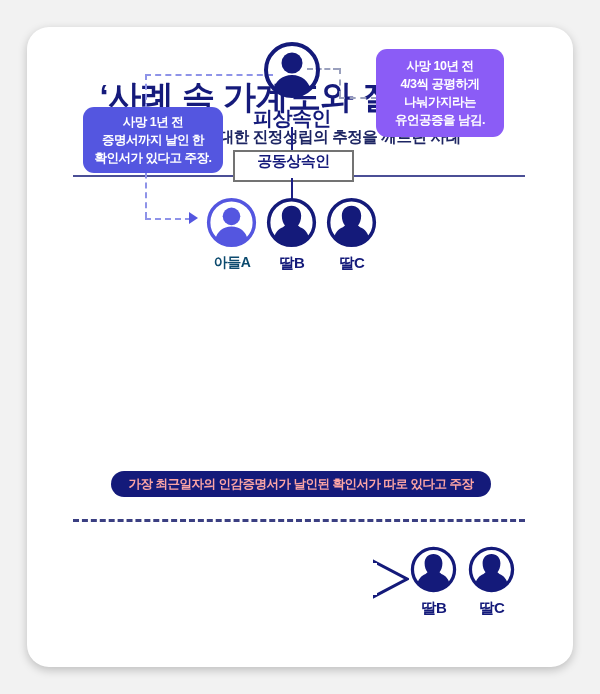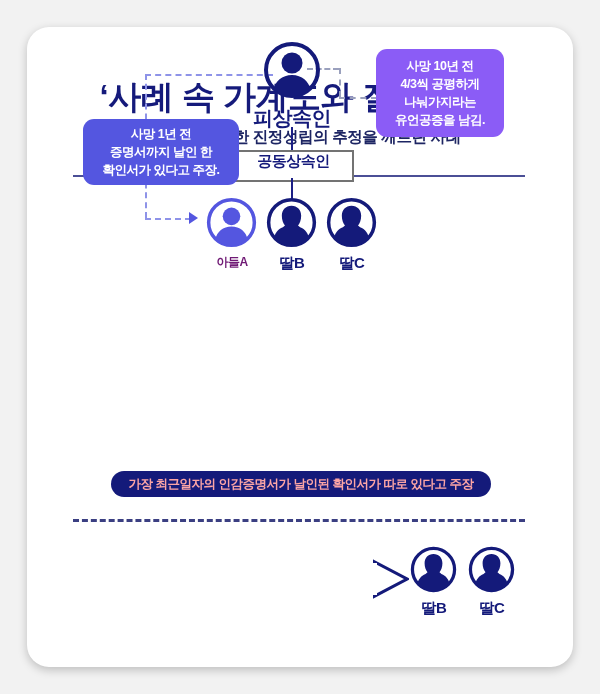--- a/index.html
+++ b/index.html
@@ -218,39 +218,39 @@
 
   <div class="vline" style="left:264px; top:151px; height:22px;"></div>
 
   <div class="avatar" style="left:179px; top:170px; width:51px; height:51px;">
     <svg width="51" height="51" viewBox="0 0 58 58">
       <circle cx="29" cy="29" r="26" fill="none" stroke="#5456e0" stroke-width="4"></circle>
       <circle cx="29" cy="22" r="10" fill="#5456e0"></circle>
       <path d="M29 33.5c-9.6 0-16.6 6.2-18.3 14.2A26 26 0 0 0 29 55a26 26 0 0 0 18.3-7.3C45.6 39.7 38.6 33.5 29 33.5z" fill="#5456e0"></path>
     </svg>
   </div>
-  <div class="node-label" style="left:165px; top:227px; width:80px; color:#701a75; font-size:12px;">아들A</div>
+  <div class="node-label" style="left:165px; top:227px; width:80px; color:#0c4a6e; font-size:14px;">아들A</div>
 
   <div class="avatar" style="left:239px; top:170px; width:51px; height:51px;">
     <svg width="51" height="51" viewBox="0 0 58 58">
       <circle cx="29" cy="29" r="26" fill="none" stroke="#141a7a" stroke-width="4"></circle>
       <path d="M29 10c-6.6 0-11 4.8-11 11.4 0 5 1.6 8.7 3.6 10.9l-2.4 2.2c-5.7 2.2-9.3 7-10.2 13.1A26 26 0 0 0 29 55a26 26 0 0 0 20-7.4c-.9-6.1-4.5-10.9-10.2-13.1l-2.4-2.2c2-2.2 3.6-5.9 3.6-10.9C40 14.8 35.6 10 29 10z" fill="#141a7a"></path>
     </svg>
   </div>
   <div class="node-label" style="left:230px; top:227px; width:70px; color:#141a7a; font-size:15px;">딸B</div>
 
   <div class="avatar" style="left:299px; top:170px; width:51px; height:51px;">
     <svg width="51" height="51" viewBox="0 0 58 58">
       <circle cx="29" cy="29" r="26" fill="none" stroke="#141a7a" stroke-width="4"></circle>
       <path d="M29 10c-6.6 0-11 4.8-11 11.4 0 5 1.6 8.7 3.6 10.9l-2.4 2.2c-5.7 2.2-9.3 7-10.2 13.1A26 26 0 0 0 29 55a26 26 0 0 0 20-7.4c-.9-6.1-4.5-10.9-10.2-13.1l-2.4-2.2c2-2.2 3.6-5.9 3.6-10.9C40 14.8 35.6 10 29 10z" fill="#141a7a"></path>
     </svg>
   </div>
   <div class="node-label" style="left:290px; top:227px; width:70px; color:#141a7a; font-size:15px;">딸C</div>
 
-  <div class="callout" id="callout-left" style="left:56px; top:92px; width:156px; height:66px;">
+  <div class="callout" id="callout-left" style="left:56px; top:80px; width:140px; height:66px;">
     <div>
       <div>사망 1년 전</div>
       <div>증명서까지 날인 한</div>
       <div>확인서가 있다고 주장.</div>
     </div>
   </div>
 
   <div class="callout" id="callout-right" style="left:349px; top:22px; width:128px; height:88px;">
     <div>
       <div>사망 10년 전</div>

